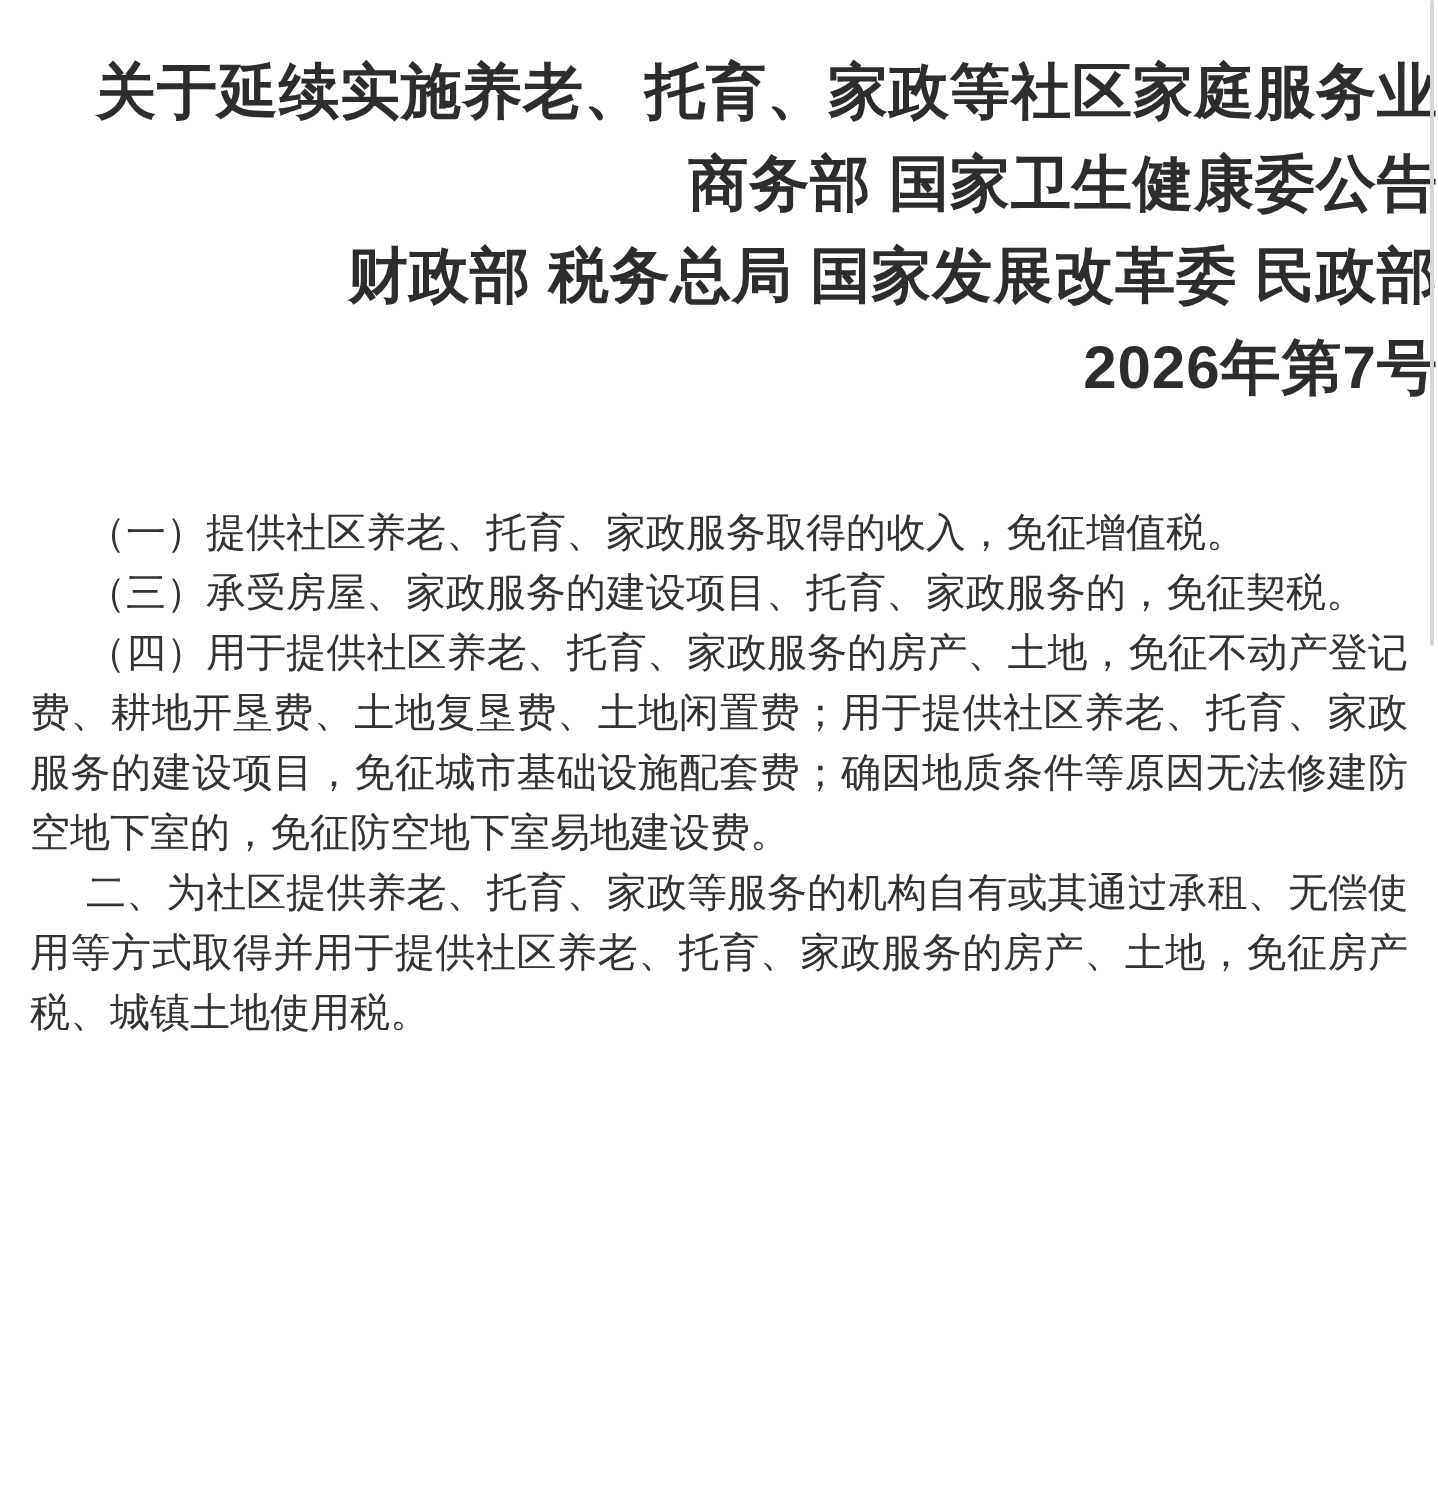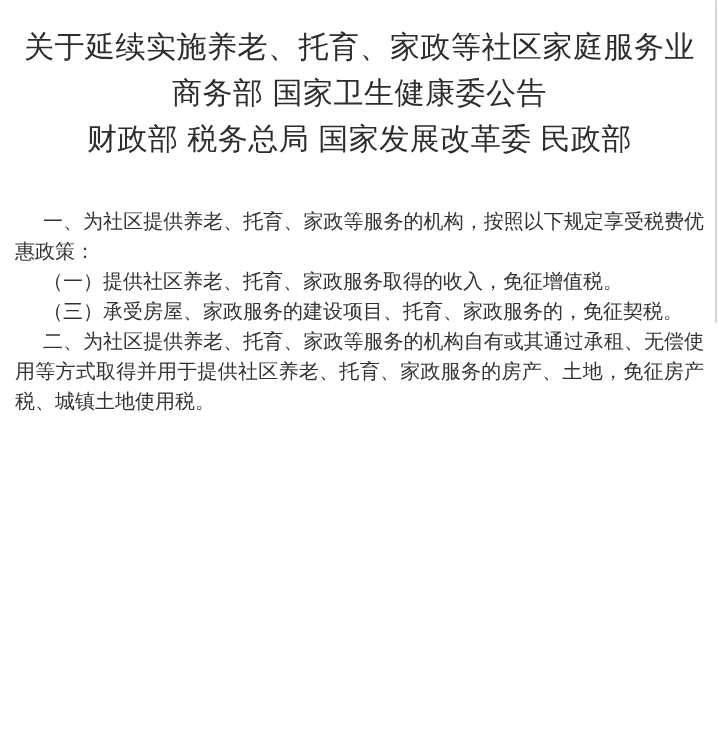--- a/index.html
+++ b/index.html
@@ -14,22 +14,22 @@
       font-family: "Liberation Sans", sans-serif;
     }
     .page {
       position: relative;
       width: 719px;
       height: 745px;
       background: #ffffff;
     }
     .title-block {
       padding-top: 24px;
-      text-align: center;
-      font-weight: normal;
+      text-align: right;
+      font-weight: bold;
       font-size: 30px;
       line-height: 46px;
       color: #2d2d2d;
       letter-spacing: 0.5px;
     }
     .body-text {
       margin: 44px 15px 0 15px;
       font-size: 20px;
       line-height: 30px;
       color: #333333;
@@ -52,24 +52,25 @@
   </style>
 </head>
 <body>
 
 <div class="page">
 
   <header class="title-block">
     <div class="t-line">关于延续实施养老、托育、家政等社区家庭服务业</div>
     <div class="t-line">商务部 国家卫生健康委公告</div>
     <div class="t-line">财政部 税务总局 国家发展改革委 民政部</div>
+    <div class="t-line">2026年第7号</div>
   </header>
 
   <main class="body-text">
-    <p>一、为社区提供养老、托育、家政等服务的机构，按照以下规定享受税费优惠政策：</p>
     <p>（一）提供社区养老、托育、家政服务取得的收入，免征增值税。</p>
     <p>（三）承受房屋、家政服务的建设项目、托育、家政服务的，免征契税。</p>
+    <p>（四）用于提供社区养老、托育、家政服务的房产、土地，免征不动产登记费、耕地开垦费、土地复垦费、土地闲置费；用于提供社区养老、托育、家政服务的建设项目，免征城市基础设施配套费；确因地质条件等原因无法修建防空地下室的，免征防空地下室易地建设费。</p>
     <p>二、为社区提供养老、托育、家政等服务的机构自有或其通过承租、无偿使用等方式取得并用于提供社区养老、托育、家政服务的房产、土地，免征房产税、城镇土地使用税。</p>
   </main>
 
   <div class="scrollbar-thumb"></div>
 
 </div>
 
 </body></html>

